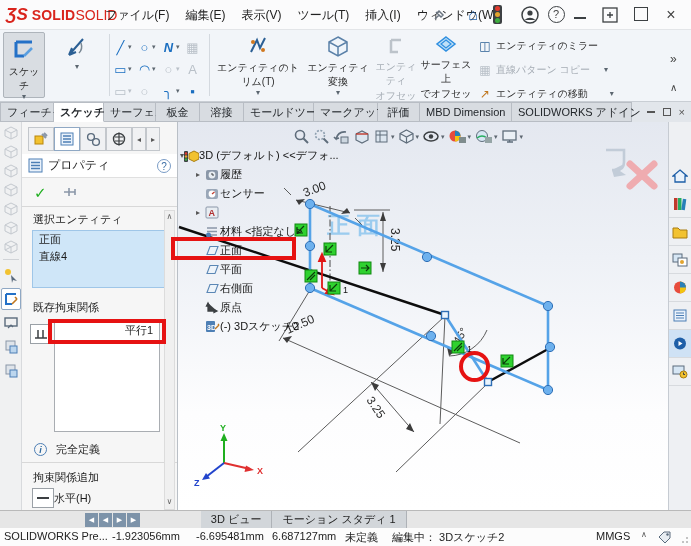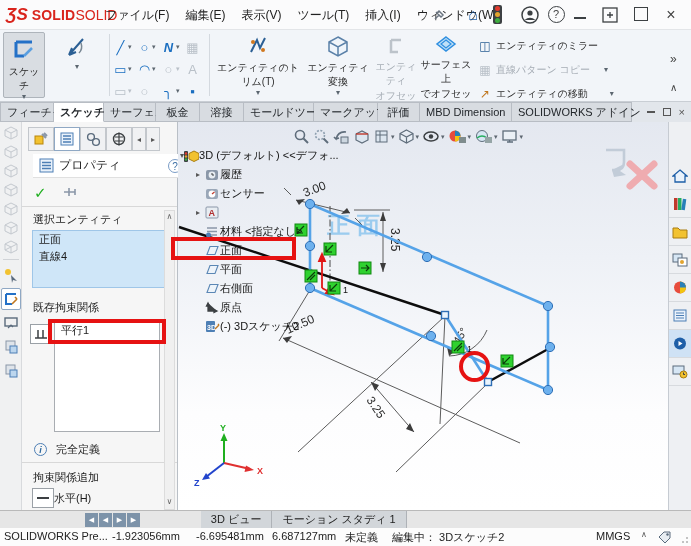--- a/index.html
+++ b/index.html
@@ -40,21 +40,21 @@
   #lstrip{left:0;top:122px;width:22px;height:388px;background:#f0f1f2;border-right:1px solid #d8dadd;}
   .cubeic{margin:3px auto;display:block;}
   .stripbtn{width:20px;height:22px;margin:2px auto;display:flex;align-items:center;justify-content:center;}
   .stripbtn.on{border:1px solid #8fa8c4;background:#fff;border-radius:2px;}
   
   #ppanel{left:22px;top:122px;width:156px;height:388px;background:#f6f6f6;border-right:1px solid #b9bfc6;font-size:11px;}
   .ptabs{position:absolute;left:6px;top:5px;display:flex;}
   .ptab{width:26px;height:24px;border:1px solid #c3c7cc;background:#f0f1f3;display:flex;align-items:center;justify-content:center;}
   .ptab.on{background:#fff;border-color:#8fa8c4;}
   .parrow{width:14px;height:24px;border:1px solid #c3c7cc;background:#f0f1f3;display:flex;align-items:center;justify-content:center;font-size:8px;color:#555;}
-  .ptitle{position:absolute;left:11px;top:32px;width:155px;height:24px;background:#fff;border-bottom:1px solid #e0e0e0;display:flex;align-items:center;}
+  .ptitle{position:absolute;left:0;top:32px;width:155px;height:24px;background:#fff;border-bottom:1px solid #e0e0e0;display:flex;align-items:center;}
   .ptitle .t{font-size:12px;margin-left:5px;}
   .helpc{margin-left:auto;margin-right:6px;width:14px;height:14px;border:1px solid #7a9cc6;border-radius:50%;color:#3a6ea5;font-size:10px;text-align:center;line-height:13px;}
   .sectionlbl{color:#1c1c1c;}
   .selbox{position:absolute;left:10px;top:108px;width:136px;height:58px;background:#cfe6f8;border:1px solid #9fc6e8;}
   .selbox div{padding:1px 6px;}
   .relbox{position:absolute;left:32px;top:198px;width:106px;height:112px;background:#fff;border:1px solid #a9adb2;}
   .pscroll{position:absolute;right:2px;top:88px;width:11px;height:300px;background:#f0f0f0;border:1px solid #dcdcdc;font-size:8px;color:#666;text-align:center;}
   .infoi{display:inline-block;width:13px;height:13px;border:1px solid #4d7fb5;border-radius:50%;color:#2f6aa0;font-size:9px;font-style:italic;font-weight:bold;text-align:center;line-height:12px;}
   .relicbox{width:22px;height:20px;border:1px solid #9aa0a6;background:#fff;display:flex;align-items:center;justify-content:center;}
   
@@ -372,21 +372,21 @@
       <div>直線4</div>
     </div>
 
     <div class="abs sectionlbl" style="left:11px;top:178px;">既存拘束関係</div>
     <div class="abs relicbox" style="left:8px;top:202px;">
       <svg width="14" height="12">
           <path d="M1,10 h12 M4,10 v-8 M9,10 v-8" stroke="#3c4043" stroke-width="1.5" fill="none"></path>
         </svg>
     </div>
     <div class="relbox">
-      <div style="padding:2px 6px;">平行1</div>
+      <div style="padding:2px 6px;text-align:right;">平行1</div>
     </div>
 
     <div class="abs" style="left:12px;top:320px;">
       <span class="infoi">i</span>
       <span style="margin-left:6px;">完全定義</span>
     </div>
     <div class="abs" style="left:0px;top:340px;width:155px;height:1px;background:#d8d8d8;"></div>
     <div class="abs sectionlbl" style="left:11px;top:348px;">拘束関係追加</div>
 
     <div class="abs" style="left:10px;top:366px;display:flex;align-items:center;">

